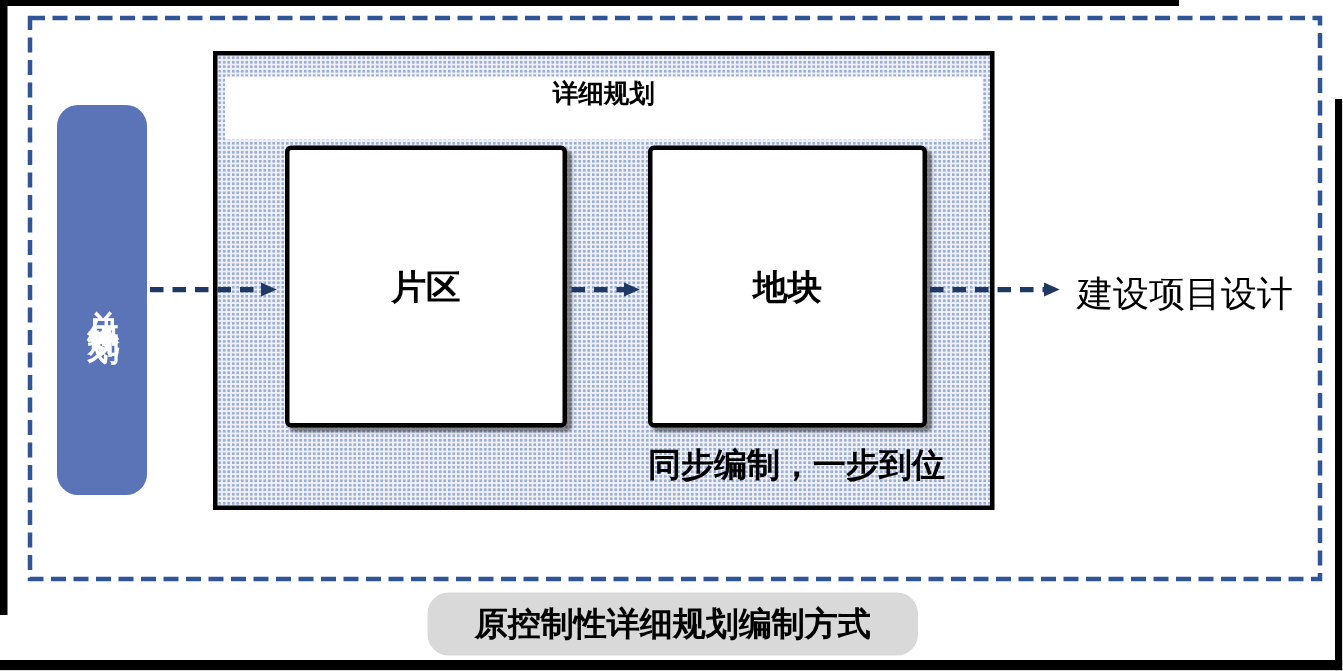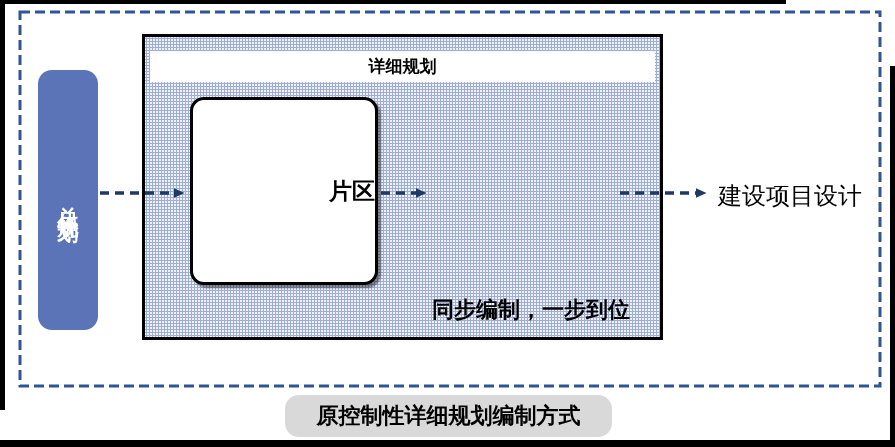--- a/index.html
+++ b/index.html
@@ -37,36 +37,36 @@
   
   .detail{
     position:absolute;left:142px;top:34px;width:521px;height:306px;
     border:3px solid var(--node_border);box-sizing:border-box;
     background-color:var(--pattern_bg);
     background-image:radial-gradient(circle,var(--pattern_dot) 1px, rgba(0,0,0,0) 1.15px);
     background-size:3px 3px;
     z-index:1;
   }
   .detail-title-band{
-    position:absolute;left:5px;right:5px;top:14px;height:31px;
-    background:#ffffff;display:flex;align-items:center;justify-content:center;
+    position:absolute;left:5px;right:5px;top:14px;height:42px;
+    background:#ffffff;display:flex;justify-content:center;
   }
   .detail-title-band span{font-weight:bold;font-size:17px;}
   .detail-note{
     position:absolute;left:0;right:30px;bottom:12px;
     text-align:right;font-weight:bold;font-size:22px;
   }
 
   
   .node{
     position:absolute;top:97px;width:188px;height:188px;
     background:#ffffff;border:3px solid var(--node_border);
-    border-radius:14px;box-sizing:border-box;
+    border-radius:4px;box-sizing:border-box;
     box-shadow:3px 3px 2px rgba(0,0,0,0.45);
-    display:flex;align-items:center;justify-content:flex-end;
+    display:flex;align-items:center;justify-content:center;
     font-weight:bold;font-size:23px;z-index:3;
   }
   .node-district{left:190px;}
   .node-plot{left:432px;width:186px;}
 
   .project-design{
     position:absolute;left:718px;top:180px;width:170px;
     font-size:24px;font-weight:400;z-index:3;
   }
 
@@ -107,18 +107,21 @@
   </div>
 
   <div class="master">
     <span class="vlabel">总体规划</span>
   </div>
 
   <div class="node node-district">
     <span>片区</span>
   </div>
 
+  <div class="node node-plot">
+    <span>地块</span>
+  </div>
 
   <div class="project-design">建设项目设计</div>
 
   <div class="caption">原控制性详细规划编制方式</div>
 
 </div>
 
 </body></html>

